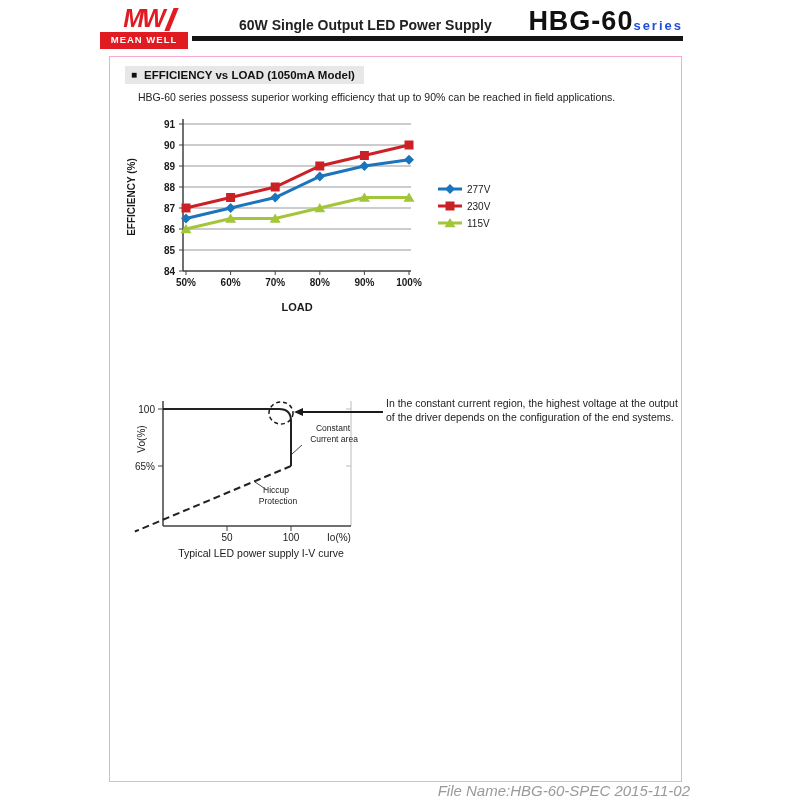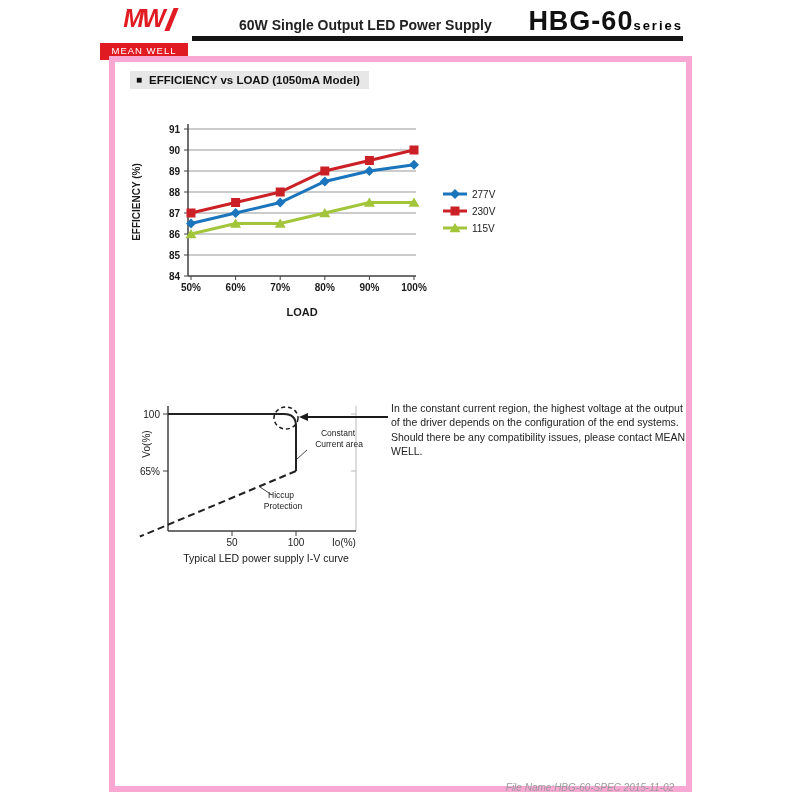--- a/index.html
+++ b/index.html
@@ -6,48 +6,48 @@
   .page{position:relative;width:800px;height:800px;background:#fff;
         font-family:"Liberation Sans",sans-serif;color:#1a1a1a;overflow:hidden;}
 
   
   .logo{position:absolute;left:100px;top:4px;width:88px;}
   .logo-mw{height:27px;display:flex;align-items:flex-end;justify-content:center;}
   .logo-mw-text{font-size:25px;line-height:26px;font-weight:bold;font-style:italic;
                 color:var(--red);letter-spacing:-2px;margin-left:9px;}
   .logo-slash{display:inline-block;width:5px;height:23px;background:var(--red);
               transform:skewX(-22deg);margin-left:5px;}
-  .logo-bar{margin-top:12px;height:17px;background:var(--red);color:#fff;
-            font-size:9.5px;font-weight:normal;letter-spacing:1px;text-align:center;
+  .logo-bar{margin-top:1px;height:17px;background:var(--red);color:#fff;
+            font-size:9.5px;font-weight:bold;letter-spacing:1px;text-align:center;
             line-height:15px;}
   .doc-title{position:absolute;left:198px;top:17px;font-size:14px;font-weight:bold;color:#222;margin-left:41px;}
   .model{position:absolute;right:117px;top:6px;display:flex;align-items:baseline;}
   .model-name{font-size:27px;font-weight:bold;letter-spacing:1px;color:#111;}
-  .model-suffix{font-size:13px;font-weight:bold;letter-spacing:2px;color:#000000;}
+  .model-suffix{font-size:13px;font-weight:bold;letter-spacing:2px;color:#1d4ed8;}
   .header-rule{position:absolute;left:192px;top:36px;width:491px;height:5px;background:#141414;}
 
   
   .content-box{position:absolute;left:109px;top:56px;width:571px;height:724px;
-               border:6px solid #f9a8d4;background:#fff;}
+               border:1px solid #f9a8d4;background:#fff;}
   .section-heading{position:absolute;display:inline-block;background:#e7e7e7;
                    font-size:11.5px;font-weight:bold;color:#111;padding:3px 9px 3px 6px;
                    white-space:nowrap;}
   .section-bullet{font-size:10px;margin-right:7px;position:relative;top:-1px;}
   .section-desc{position:absolute;font-size:10.5px;color:#222;white-space:nowrap;}
   .h1{left:15px;top:9px;}   .d1{left:28px;top:34px;}
   .h2{left:15px;top:290px;} .d2{left:28px;top:314px;}
 
   .chart-svg{position:absolute;left:11px;top:52px;}
   .iv-svg{position:absolute;left:11px;top:336px;}
 
   .notes{position:absolute;left:276px;top:339px;width:302px;font-size:10.5px;
          color:#222;line-height:14px;}
   .notes p{margin:0 0 1px 0;}
 
-  .footer{position:absolute;top:782px;right:126px;font-size:10px;font-style:italic;
+  .footer{position:absolute;top:782px;right:110px;font-size:15px;font-style:italic;
           color:#9a9a9a;}
   :root{--red:#e01b22;}
 </style>
 </head>
 <body>
 
 <div class="page">
 
   <div>
     <div class="logo">
@@ -63,20 +63,21 @@
       <span class="model-suffix">series</span>
     </div>
     <div class="header-rule"></div>
   </div>
 
   <div class="content-box">
 
     <div class="section-heading h1">
       <span class="section-bullet">■</span><span>EFFICIENCY vs LOAD (1050mA Model)</span>
     </div>
+    <div class="section-desc d1">HBG-60 series possess superior working efficiency that up to 90% can be reached in field applications.</div>
 
     <svg class="chart-svg" width="420" height="210" viewBox="0 0 420 210">
         <line x1="62" y1="15" x2="290" y2="15" stroke="#999" stroke-width="1"></line>
         <line x1="58" y1="15" x2="62" y2="15" stroke="#404040" stroke-width="1"></line>
         <text x="54" y="18.5" font-size="10" text-anchor="end" font-weight="bold" fill="#1a1a1a" font-family="&quot;Liberation Sans&quot;,sans-serif">91</text>
         <line x1="62" y1="36" x2="290" y2="36" stroke="#999" stroke-width="1"></line>
         <line x1="58" y1="36" x2="62" y2="36" stroke="#404040" stroke-width="1"></line>
         <text x="54" y="39.5" font-size="10" text-anchor="end" font-weight="bold" fill="#1a1a1a" font-family="&quot;Liberation Sans&quot;,sans-serif">90</text>
         <line x1="62" y1="57" x2="290" y2="57" stroke="#999" stroke-width="1"></line>
         <line x1="58" y1="57" x2="62" y2="57" stroke="#404040" stroke-width="1"></line>
@@ -169,18 +170,17 @@
         <text x="213" y="49" font-size="8.5" text-anchor="middle" font-weight="normal" fill="#1a1a1a" font-family="&quot;Liberation Sans&quot;,sans-serif">Current area</text>
         <line x1="181" y1="52" x2="171" y2="61" stroke="#444" stroke-width="1"></line>
         <text x="155" y="100" font-size="8.5" text-anchor="middle" font-weight="normal" fill="#1a1a1a" font-family="&quot;Liberation Sans&quot;,sans-serif">Hiccup</text>
         <text x="157" y="111" font-size="8.5" text-anchor="middle" font-weight="normal" fill="#1a1a1a" font-family="&quot;Liberation Sans&quot;,sans-serif">Protection</text>
         <line x1="146" y1="97" x2="134" y2="89" stroke="#444" stroke-width="1"></line>
         <text x="140" y="164" font-size="10.5" text-anchor="middle" font-weight="normal" fill="#1a1a1a" font-family="&quot;Liberation Sans&quot;,sans-serif">Typical LED power supply I-V curve</text>
       </svg>
 
     <div class="notes">
       <p>In the constant current region, the highest voltage at the output of the driver depends on the configuration of the end systems.</p>
-      <p>Should there be any compatibility issues, please contact MEAN WELL.</p>
     </div>
   </div>
 
   <div class="footer">File Name:HBG-60-SPEC  2015-11-02</div>
 </div>
 
 </body></html>

